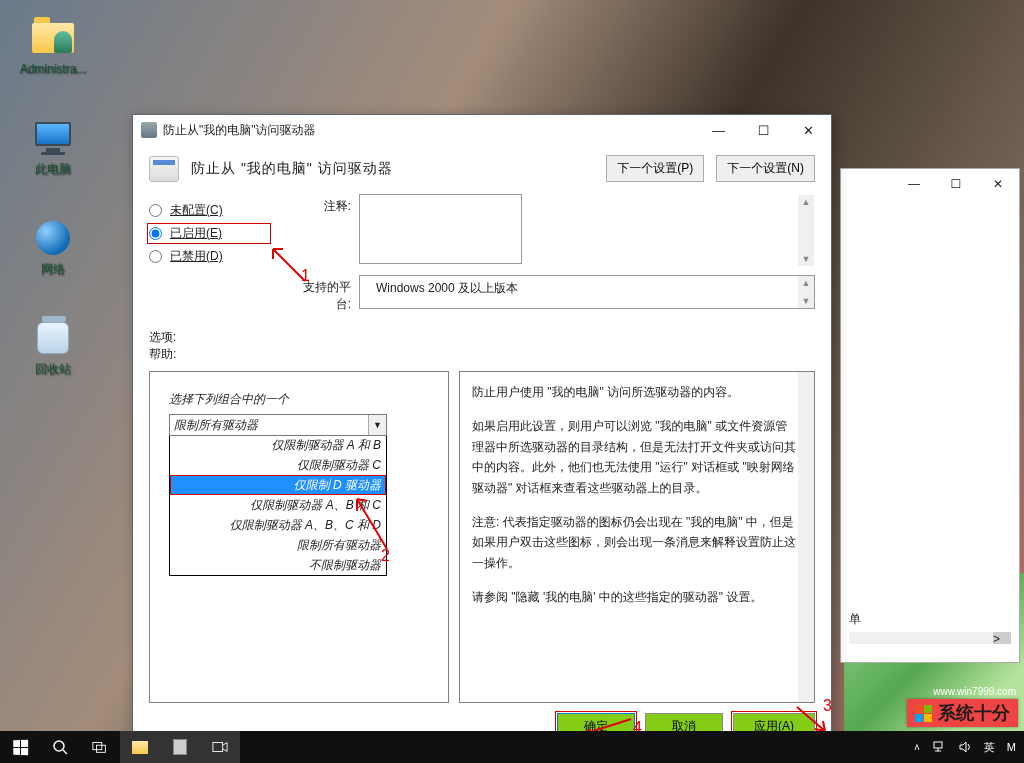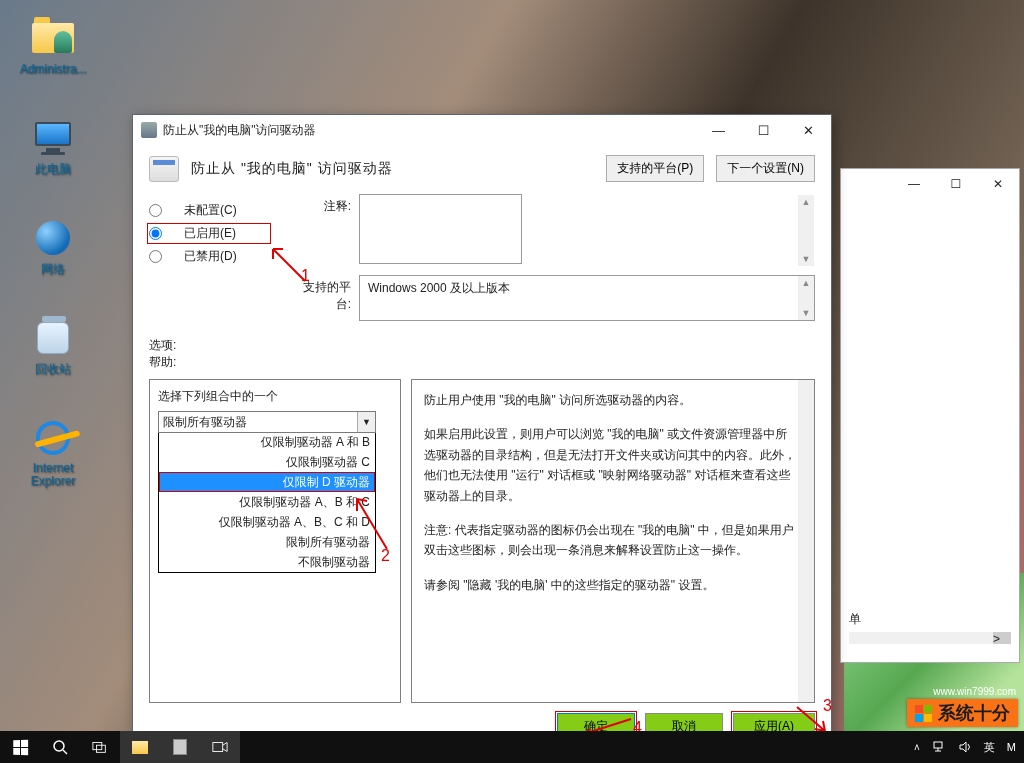--- a/index.html
+++ b/index.html
@@ -4,31 +4,31 @@
 <style>
   * { box-sizing: border-box; }
   html, body { margin: 0; padding: 0; width: 1024px; height: 763px; overflow: hidden; font-family: "Microsoft YaHei", "Segoe UI", Tahoma, sans-serif; }
   body { position: relative; background: linear-gradient(120deg, #6a7a8a 0%, #a38c7a 35%, #3d332a 55%, #7a6a5a 80%, #b86b6b 95%); font-size: 12px; color: #222; }
   
   .bg-green { position:absolute; right:0; bottom:30px; width:180px; height:160px; background:linear-gradient(135deg,#7ad17a 20%,#4fae4f 50%,#b4f0a1 80%); opacity:.9; z-index:0; }
   
   .desktop { position: absolute; inset: 0; z-index: 0; }
   .desktop-icon { position: absolute; width: 74px; text-align: center; cursor: default; }
   .desktop-icon .glyph { width: 44px; height: 40px; margin: 0 auto 4px; display:flex; align-items:center; justify-content:center; }
-  .desktop-icon .label { color: #0369a1; font-size: 12px; text-shadow: 1px 1px 2px rgba(0,0,0,.7); line-height: 14px; }
+  .desktop-icon .label { color: #14532d; font-size: 12px; text-shadow: 1px 1px 2px rgba(0,0,0,.7); line-height: 14px; }
   .folder-body { width:42px; height:30px; background:linear-gradient(#ffe9a8,#f7c849); border-radius:2px; position:relative; }
   .folder-tab { position:absolute; top:-6px; left:2px; width:16px; height:6px; background:#f7c849; border-radius:2px 2px 0 0; }
   .pc-mon { width:36px; height:24px; background:linear-gradient(#5bb7ff,#1a74c9); border:2px solid #3c4a58; border-radius:2px; }
   .recycle { width:32px; height:32px; border-radius:6px; background:linear-gradient(#e8f3ff,#bcd4e8); border:1px solid #8faac4; position:relative; }
   .recycle::after{content:"";position:absolute;top:-7px;left:4px;width:24px;height:6px;background:#9fb8ce;border-radius:2px;}
   .ie-ring { width:34px; height:34px; border:4px solid #1e88e5; border-radius:50%; transform:rotate(-15deg); position:relative; }
   .ie-ring::after{content:"";position:absolute;top:12px;left:-6px;width:46px;height:6px;background:#ffb300;border-radius:3px;}
   .net-globe{width:34px;height:34px;border-radius:50%;background:radial-gradient(circle at 30% 30%,#8fd0ff,#126bb5 70%);}
   
-  .watermark { position:absolute; right:6px; bottom:36px; height:28px; background:#f97316; padding:2px 8px; z-index:200; display:flex; align-items:center; gap:6px; font-weight:700; font-size:18px; color:#1b1b1b; box-shadow:0 0 3px rgba(0,0,0,.4); }
+  .watermark { position:absolute; right:6px; bottom:36px; height:28px; background:#ef4444; padding:2px 8px; z-index:200; display:flex; align-items:center; gap:6px; font-weight:700; font-size:18px; color:#1b1b1b; box-shadow:0 0 3px rgba(0,0,0,.4); }
   .watermark .ms { display:grid; grid-template-columns:8px 8px; grid-template-rows:8px 8px; gap:1px; }
   .watermark .ms span:nth-child(1){background:#f25022;} .watermark .ms span:nth-child(2){background:#7fba00;}
   .watermark .ms span:nth-child(3){background:#00a4ef;} .watermark .ms span:nth-child(4){background:#ffb900;}
   .wm-sub { position:absolute; right:8px; bottom:66px; color:#fff; font-size:10px; z-index:200; }
   
   .bg-window { position:absolute; left:840px; top:168px; width:180px; height:495px; background:#fff; border:1px solid #aaa; z-index:1; }
   .bg-window .titlebar { height:30px; display:flex; justify-content:flex-end; align-items:center; }
   .bg-window .wbtn { width:42px; height:28px; display:flex; align-items:center; justify-content:center; font-family:"Segoe UI Symbol",sans-serif; }
   .bg-window .lbl { position:absolute; bottom:34px; left:8px; font-size:12px; }
   .bg-window .scroll-h { position:absolute; bottom:18px; left:8px; right:8px; height:12px; background:#f0f0f0; display:flex; justify-content:flex-end; }
@@ -41,35 +41,35 @@
   .dialog .titlebar .wbtns { display:flex; }
   .dialog .titlebar .wbtn { width:45px; height:28px; display:flex; align-items:center; justify-content:center; font-size:13px; font-family:"Segoe UI Symbol",sans-serif; }
   .header-row { padding: 10px 16px 8px 16px; display:flex; align-items:center; gap:12px; }
   .header-row .hicon { width:30px; height:26px; border:1px solid #b9b9b9; background:linear-gradient(#f5f5f5,#ddd); border-radius:3px; position:relative; }
   .header-row .hicon::after{content:"";position:absolute;top:3px;left:3px;right:3px;height:5px;background:#5a8bd6;}
   .header-row .htitle { font-size:14px; flex:1; letter-spacing:1px; }
   .header-row .navbtn { border:1px solid #acacac; background:#efefef; padding:4px 10px; font-size:12px; }
   .body { flex:1; padding: 4px 16px 0 16px; display:flex; flex-direction:column; overflow:hidden; }
   .config-row { display:flex; gap:20px; }
   .radios { width:120px; padding-top:2px; }
-  .radio-line { display:flex; align-items:center; gap:22px; margin:6px 0; cursor:pointer; }
+  .radio-line { display:flex; align-items:center; gap:8px; margin:6px 0; cursor:pointer;text-decoration:underline; }
   .radio-line input { margin:0; }
   .radio-line.highlight { outline:1px solid #d40000; outline-offset:1px; }
   .fields { flex:1; }
   .field-row { display:flex; align-items:flex-start; margin-bottom:8px; }
   .field-row .flabel { width:70px; text-align:right; padding-right:8px; padding-top:4px; }
   .field-row textarea { flex:1; height:70px; resize:none; border:1px solid #999; font:inherit; padding:3px; }
-  .field-row .platform-box { flex:1; height:46px; border:1px solid #999; padding:4px 8px; overflow:hidden; position:relative; }
+  .field-row .platform-box { flex:1; height:34px; border:1px solid #999; padding:4px 16px; overflow:hidden; position:relative; }
   .scroll-v { position:absolute; right:0; top:0; bottom:0; width:16px; background:#f0f0f0; display:flex; flex-direction:column; justify-content:space-between; align-items:center; font-size:9px; color:#888; }
   .scroll-v div{height:14px;display:flex;align-items:center;}
   .section-labels { display:flex; margin-top:8px; margin-bottom:8px;flex-direction:column; }
   .section-labels .l { width:260px; }
   .panes { flex:1; display:flex; gap:10px; overflow:hidden; }
   .pane { border:1px solid #808080; background:#fff; overflow:hidden; position:relative; }
-  .pane.options { width:252px; padding:8px; }
+  .pane.options { width:300px; padding:19px;font-style:italic; }
   .pane.help { flex:1; padding:10px 18px 10px 12px; line-height:1.7; }
   .pane.help p { margin:0 0 14px 0; }
   .combo { border:1px solid #7a7a7a; height:22px; width:218px; margin-top:6px; display:flex; align-items:center; padding-left:4px; position:relative; background:#fff; }
   .combo .arrow { position:absolute; right:0; top:0; bottom:0; width:18px; background:#efefef; border-left:1px solid #aaa; display:flex; align-items:center; justify-content:center; font-size:9px; }
   .dropdown-list { border:1px solid #000; border-top:none; width:218px; background:#fff; margin-top:-1px; }
   .dropdown-list .item { padding:2px 5px; line-height:16px;text-align:right; }
   .dropdown-list .item.sel { background:#1e90ff; color:#fff; outline:1px solid #d40000; outline-offset:-1px; }
   .pane.help .sv { position:absolute; right:0; top:0; bottom:0; width:16px; background:#f0f0f0; }
   .footer { padding:10px 16px 8px; display:flex; justify-content:flex-end; gap:10px; }
   .footer .btn { border:1px solid #8a8a8a; background:#84cc16; padding:4px 20px; min-width:78px; font-size:12px; }
@@ -119,26 +119,20 @@
         </div>
       </div>
     <div class="label">此电脑</div>
   </div>
   <div class="desktop-icon" style="left:16px; top:318px;">
     <div class="glyph">
         <div class="recycle"></div>
       </div>
     <div class="label">回收站</div>
   </div>
-  <div class="desktop-icon" style="left:16px; top:418px;">
-    <div class="glyph">
-        <div class="ie-ring"></div>
-      </div>
-    <div class="label" style="line-height:13px;">Internet Explorer</div>
-  </div>
 </div>
 
 <div class="bg-window">
   <div class="titlebar">
     <div class="wbtn">—</div>
     <div class="wbtn">☐</div>
     <div class="wbtn">✕</div>
   </div>
   <div class="lbl">单</div>
   <div class="scroll-h">
@@ -153,21 +147,21 @@
     <div class="wbtns">
       <div class="wbtn">—</div>
       <div class="wbtn">☐</div>
       <div class="wbtn close">✕</div>
     </div>
   </div>
 
   <div class="header-row">
     <div class="hicon"></div>
     <div class="htitle">防止从 "我的电脑" 访问驱动器</div>
-    <button class="navbtn">支持的平台(P)</button>
+    <button class="navbtn">下一个设置(P)</button>
     <button class="navbtn">下一个设置(N)</button>
   </div>
 
   <div class="body">
     <div class="config-row">
       <div class="radios">
         <label class="radio-line">
           <input type="radio" name="state" style="">
             <span>未配置(C)</span>
         </label>

